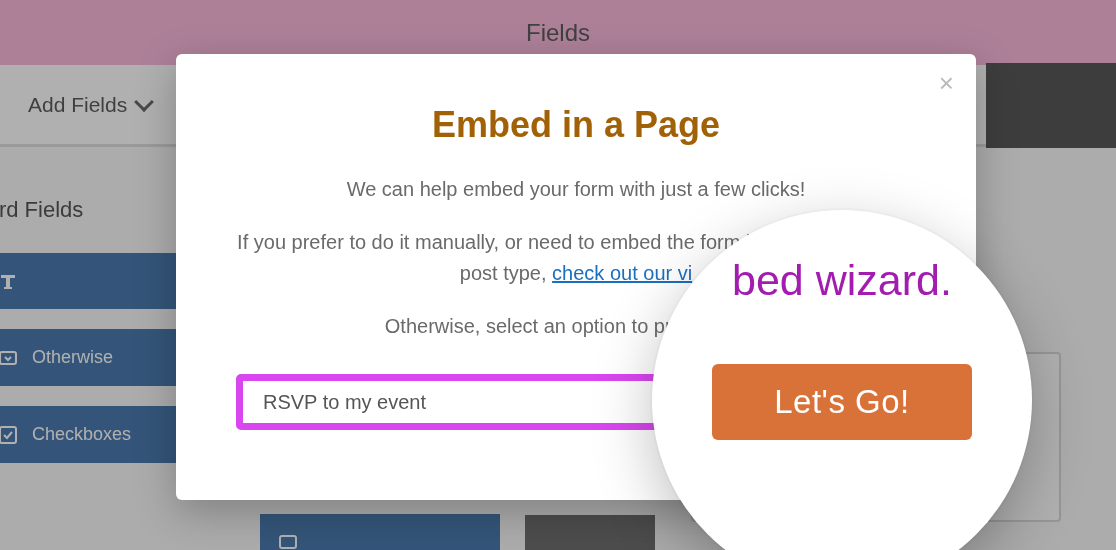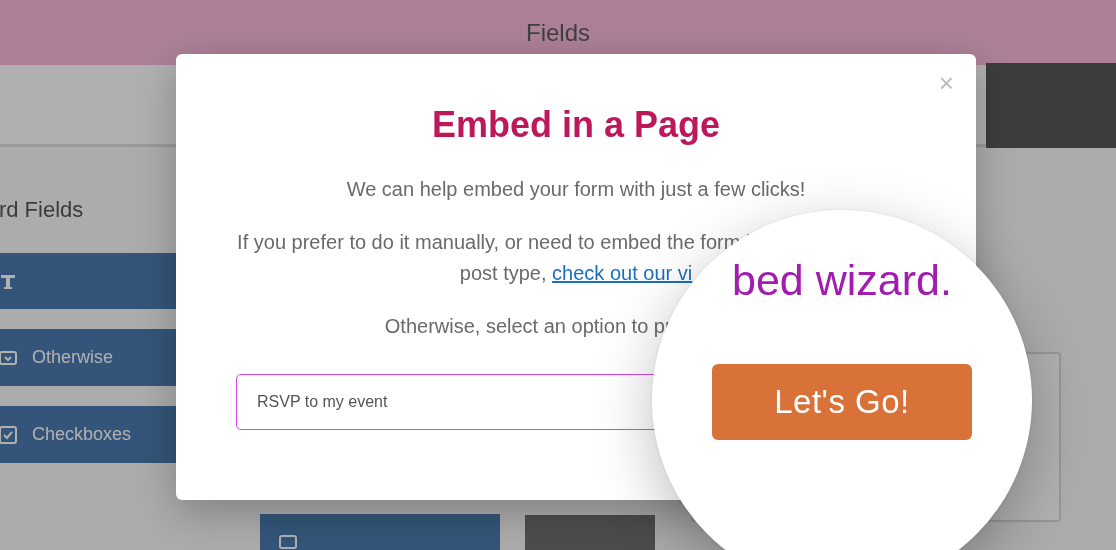--- a/index.html
+++ b/index.html
@@ -25,43 +25,47 @@
   .main-dark { position: absolute; top: 63px; right: 0; width: 130px; height: 85px; background: #2f2f2f; }
   .main-blockborder { position: absolute; top: 352px; right: 55px; width: 370px; height: 170px; border: 2px solid #d0d0d0; border-radius: 4px; background: #fff; }
   .main-darkbar { position: absolute; top: 515px; left: 525px; width: 130px; height: 35px; background: #4b4b4b; }
 
   
   .scrim { position: absolute; inset: 0; background: rgba(80,80,80,0.45); }
 
   
   .modal { position: absolute; left: 176px; top: 54px; width: 800px; background: #fff; border-radius: 6px; padding: 50px 60px 70px; box-shadow: 0 12px 40px rgba(0,0,0,0.25); }
   .modal-close { position: absolute; top: 16px; right: 22px; font-size: 26px; color: #bbb; cursor: pointer; line-height: 1; font-weight: 400; }
-  .modal h1 { text-align: center; font-size: 36px; font-weight: 700; color: #be185d; margin-bottom: 28px; }
+  .modal h1 { text-align: center; font-size: 36px; font-weight: 700; color: #a16207; margin-bottom: 28px; }
   .modal p { text-align: center; font-size: 20px; color: #6a6a6a; line-height: 1.55; margin-bottom: 22px; }
   .modal a { color: #1a6fbf; }
-  .page-input { width: 590px; height: 56px; border: 1px solid #d946ef; border-radius: 5px; padding: 13px 20px; font-size: 16px; color: #555; margin-top: 10px; }
+  .page-input { width: 590px; height: 56px; border: 7px solid #d946ef; border-radius: 5px; padding: 13px 20px; font-size: 20px; color: #555; margin-top: 10px; }
 
   
   .lens { position: absolute; left: 652px; top: 210px; width: 380px; height: 380px; border-radius: 50%; background: #fff; box-shadow: 0 0 0 2px rgba(0,0,0,0.02), 0 18px 60px rgba(0,0,0,0.25); overflow: hidden; }
   .lens-inner { position: absolute; inset: 0; }
   .lens-text { position: absolute; top: 46px; left: 80px; font-size: 43px; color: #a21caf; white-space: nowrap; }
   .lets-go { position: absolute; top: 154px; left: 60px; width: 260px; height: 76px; background: #d97238; color: #fff; border: none; border-radius: 6px; font-size: 33px; font-weight: 500; cursor: pointer; letter-spacing: 0.5px; }
 
   
   svg { display: block; }
 </style>
 </head>
 <body>
 
 <div class="builder">
   <div class="topbar">
     <div class="topbar-title">Fields</div>
   </div>
 
   <div class="toolbar">
+    <div class="add-fields">
+      <span>Add Fields</span>
+      <span class="chevron"></span>
+    </div>
     <div class="main-dark"></div>
   </div>
 
   <div class="workspace">
     <div class="sidebar">
       <div class="sidebar-heading">andard Fields</div>
 
       <div class="field-chip">
         <span class="ic">
           <svg width="20" height="20" viewBox="0 0 20 20">

